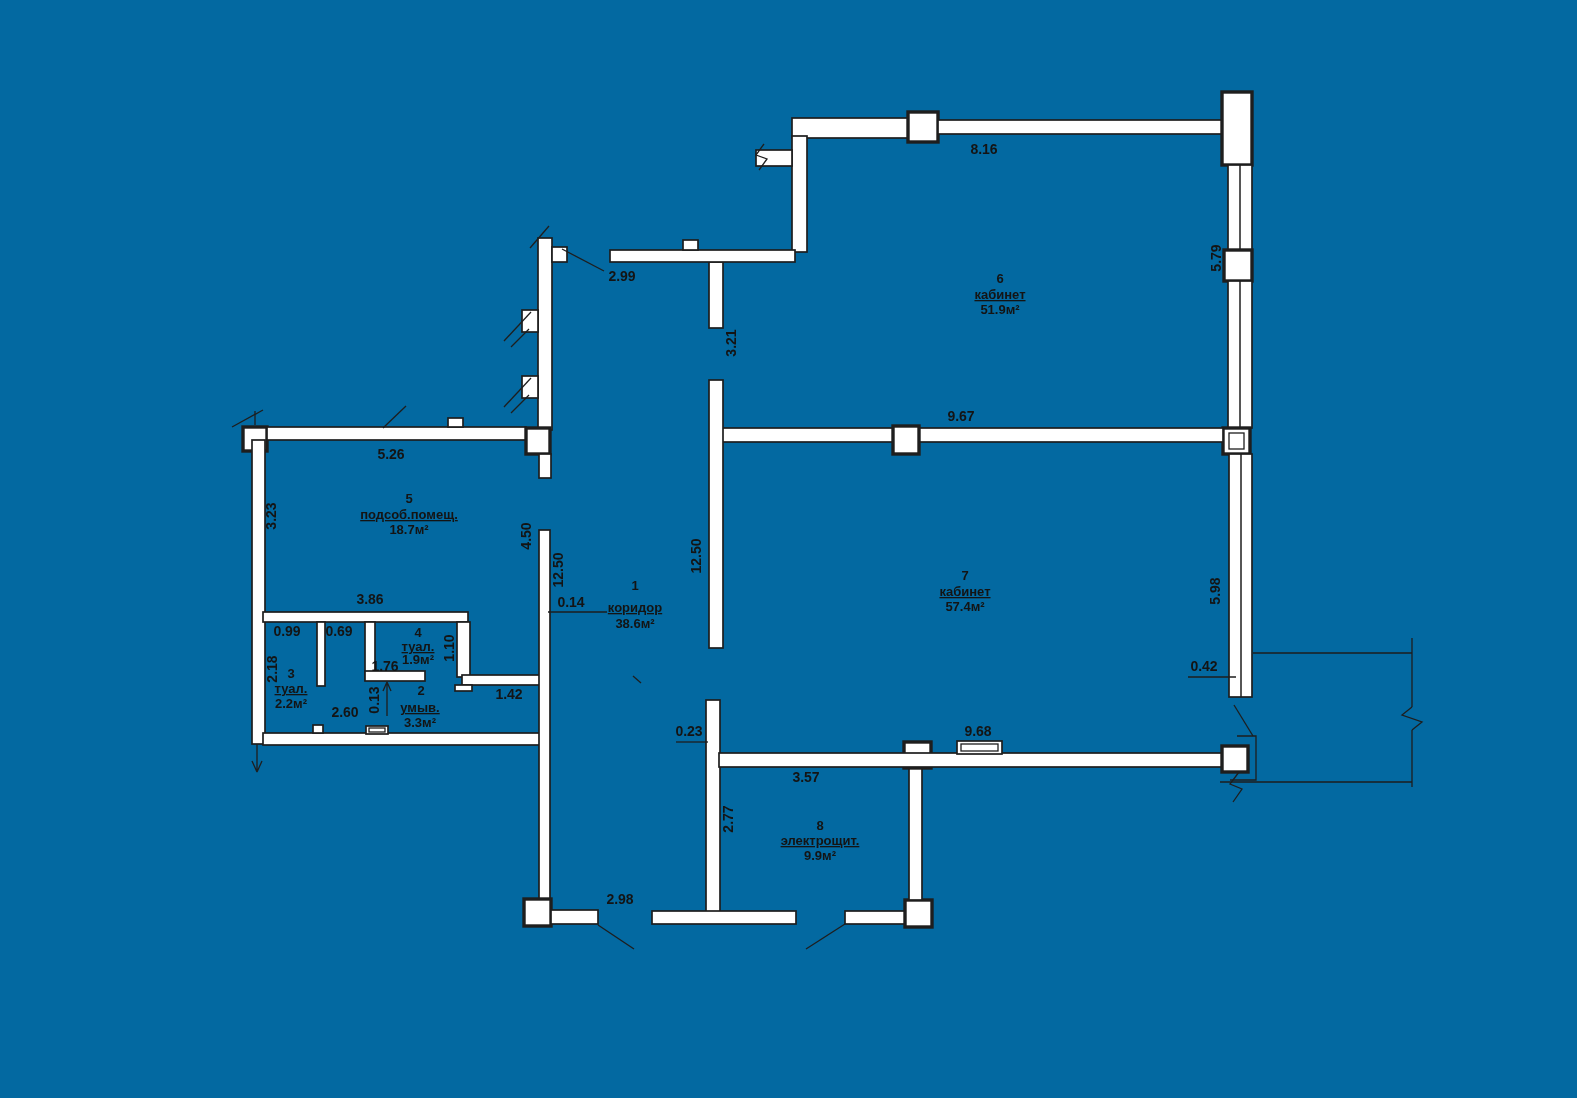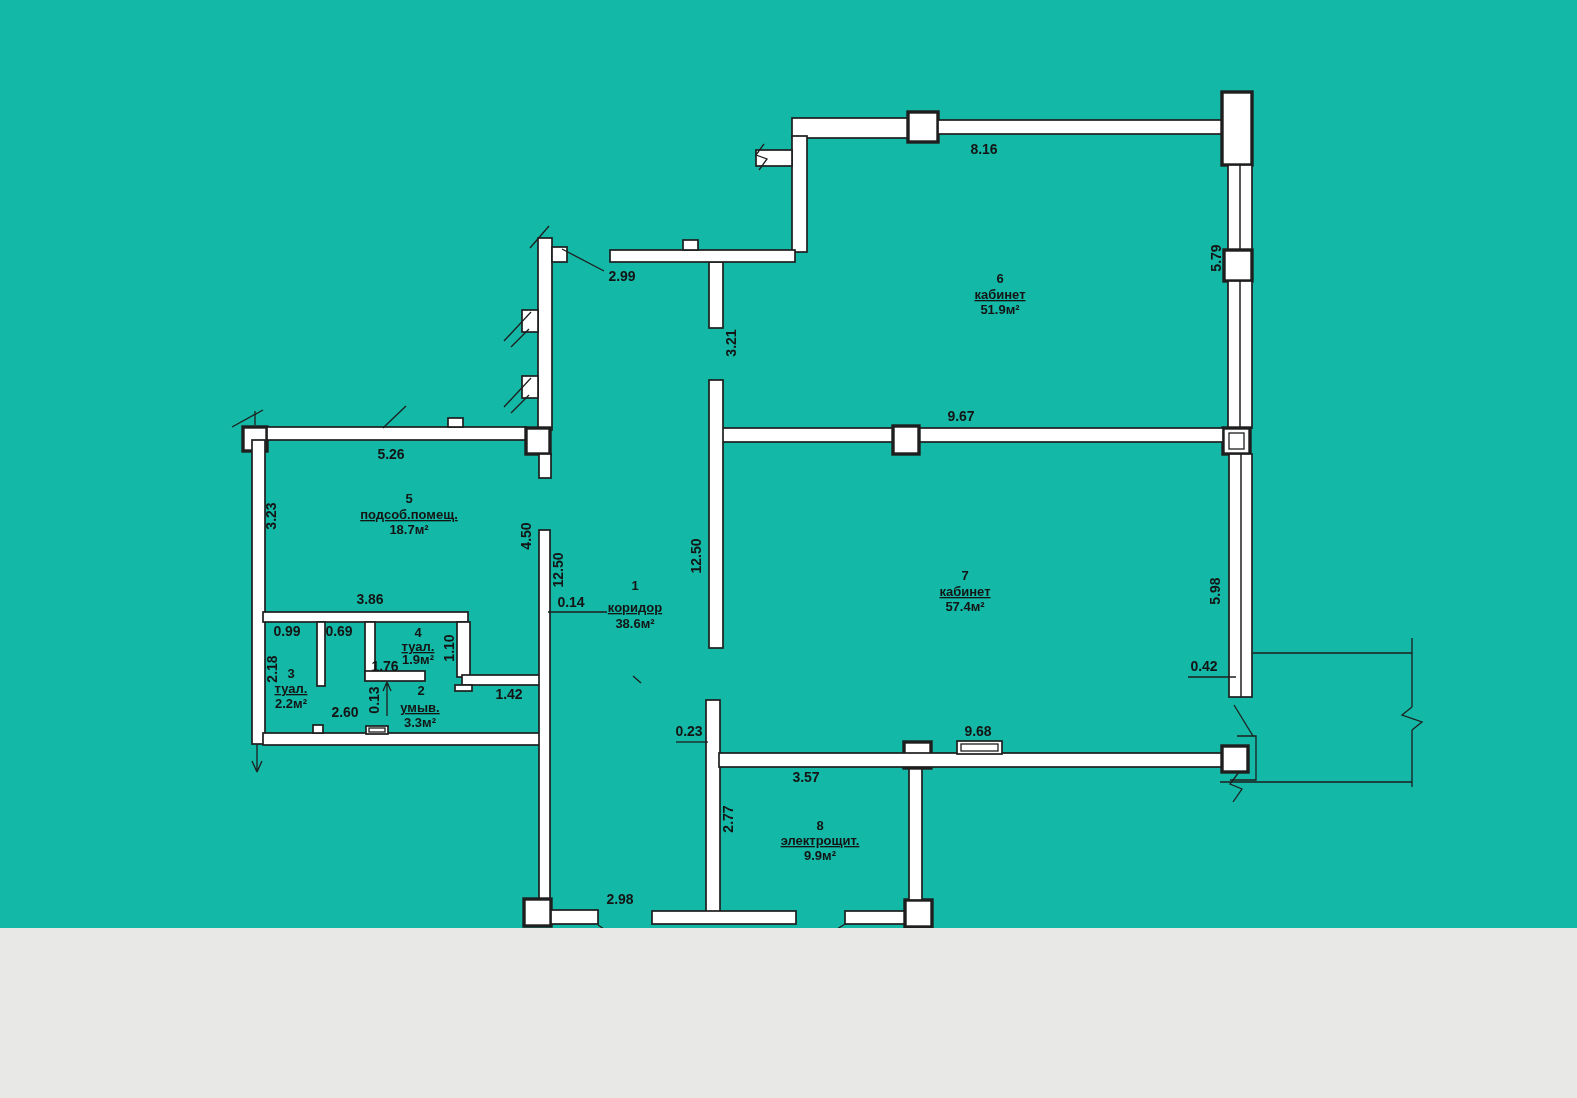--- a/index.html
+++ b/index.html
@@ -1,17 +1,17 @@
 <!DOCTYPE html>
 <html><head>
 <meta charset="utf-8">
 <style>
   html,body{margin:0;padding:0;background:#e8e8e6;}
   .sheet{
-    width:1577px;height:928px;background:#14b8a6;margin:0 auto;position:relative;
+    width:1577px;height:1098px;background:#0369a1;margin:0 auto;position:relative;
     font-family:"Liberation Sans", sans-serif;
   }
   svg{display:block}
   .wall{fill:#ffffff;stroke:#1e1e1e;stroke-width:1.7;}
   .col{fill:#ffffff;stroke:#1e1e1e;stroke-width:3.4;}
   .thin{fill:none;stroke:#1e1e1e;stroke-width:1.3;}
   .mid{fill:none;stroke:#1e1e1e;stroke-width:1.5;}
   .dim{font:bold 14px "Liberation Sans", sans-serif;fill:#141414;}
   .rm{font:bold 13px "Liberation Sans", sans-serif;fill:#141414;}
   .rm-name{text-decoration:underline;}

